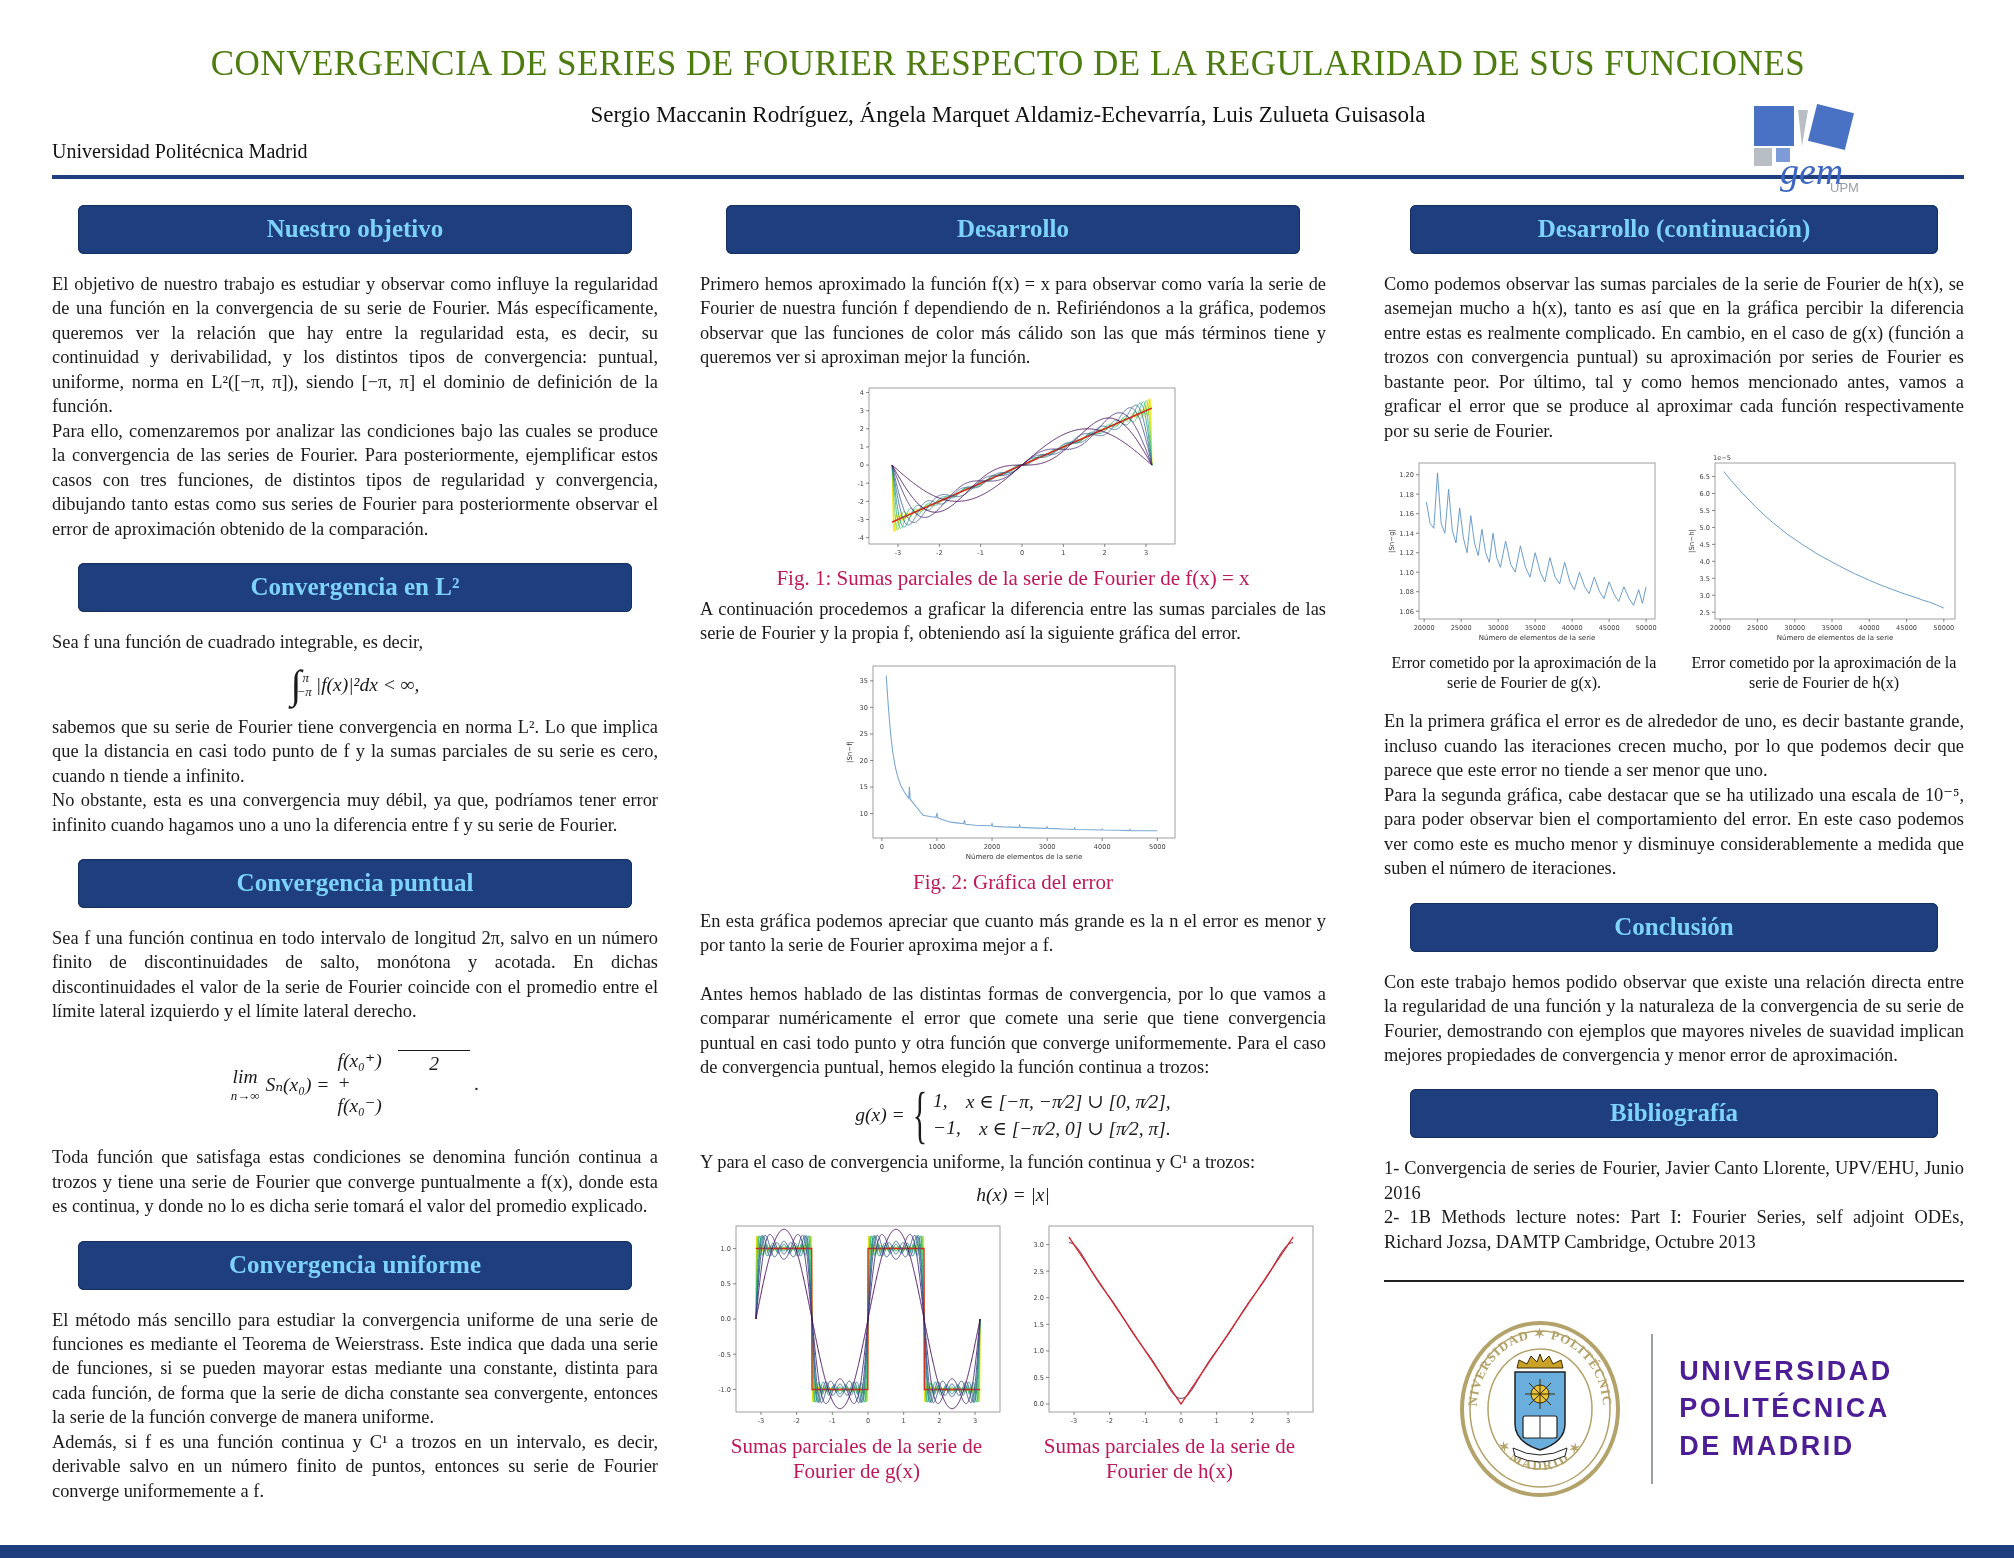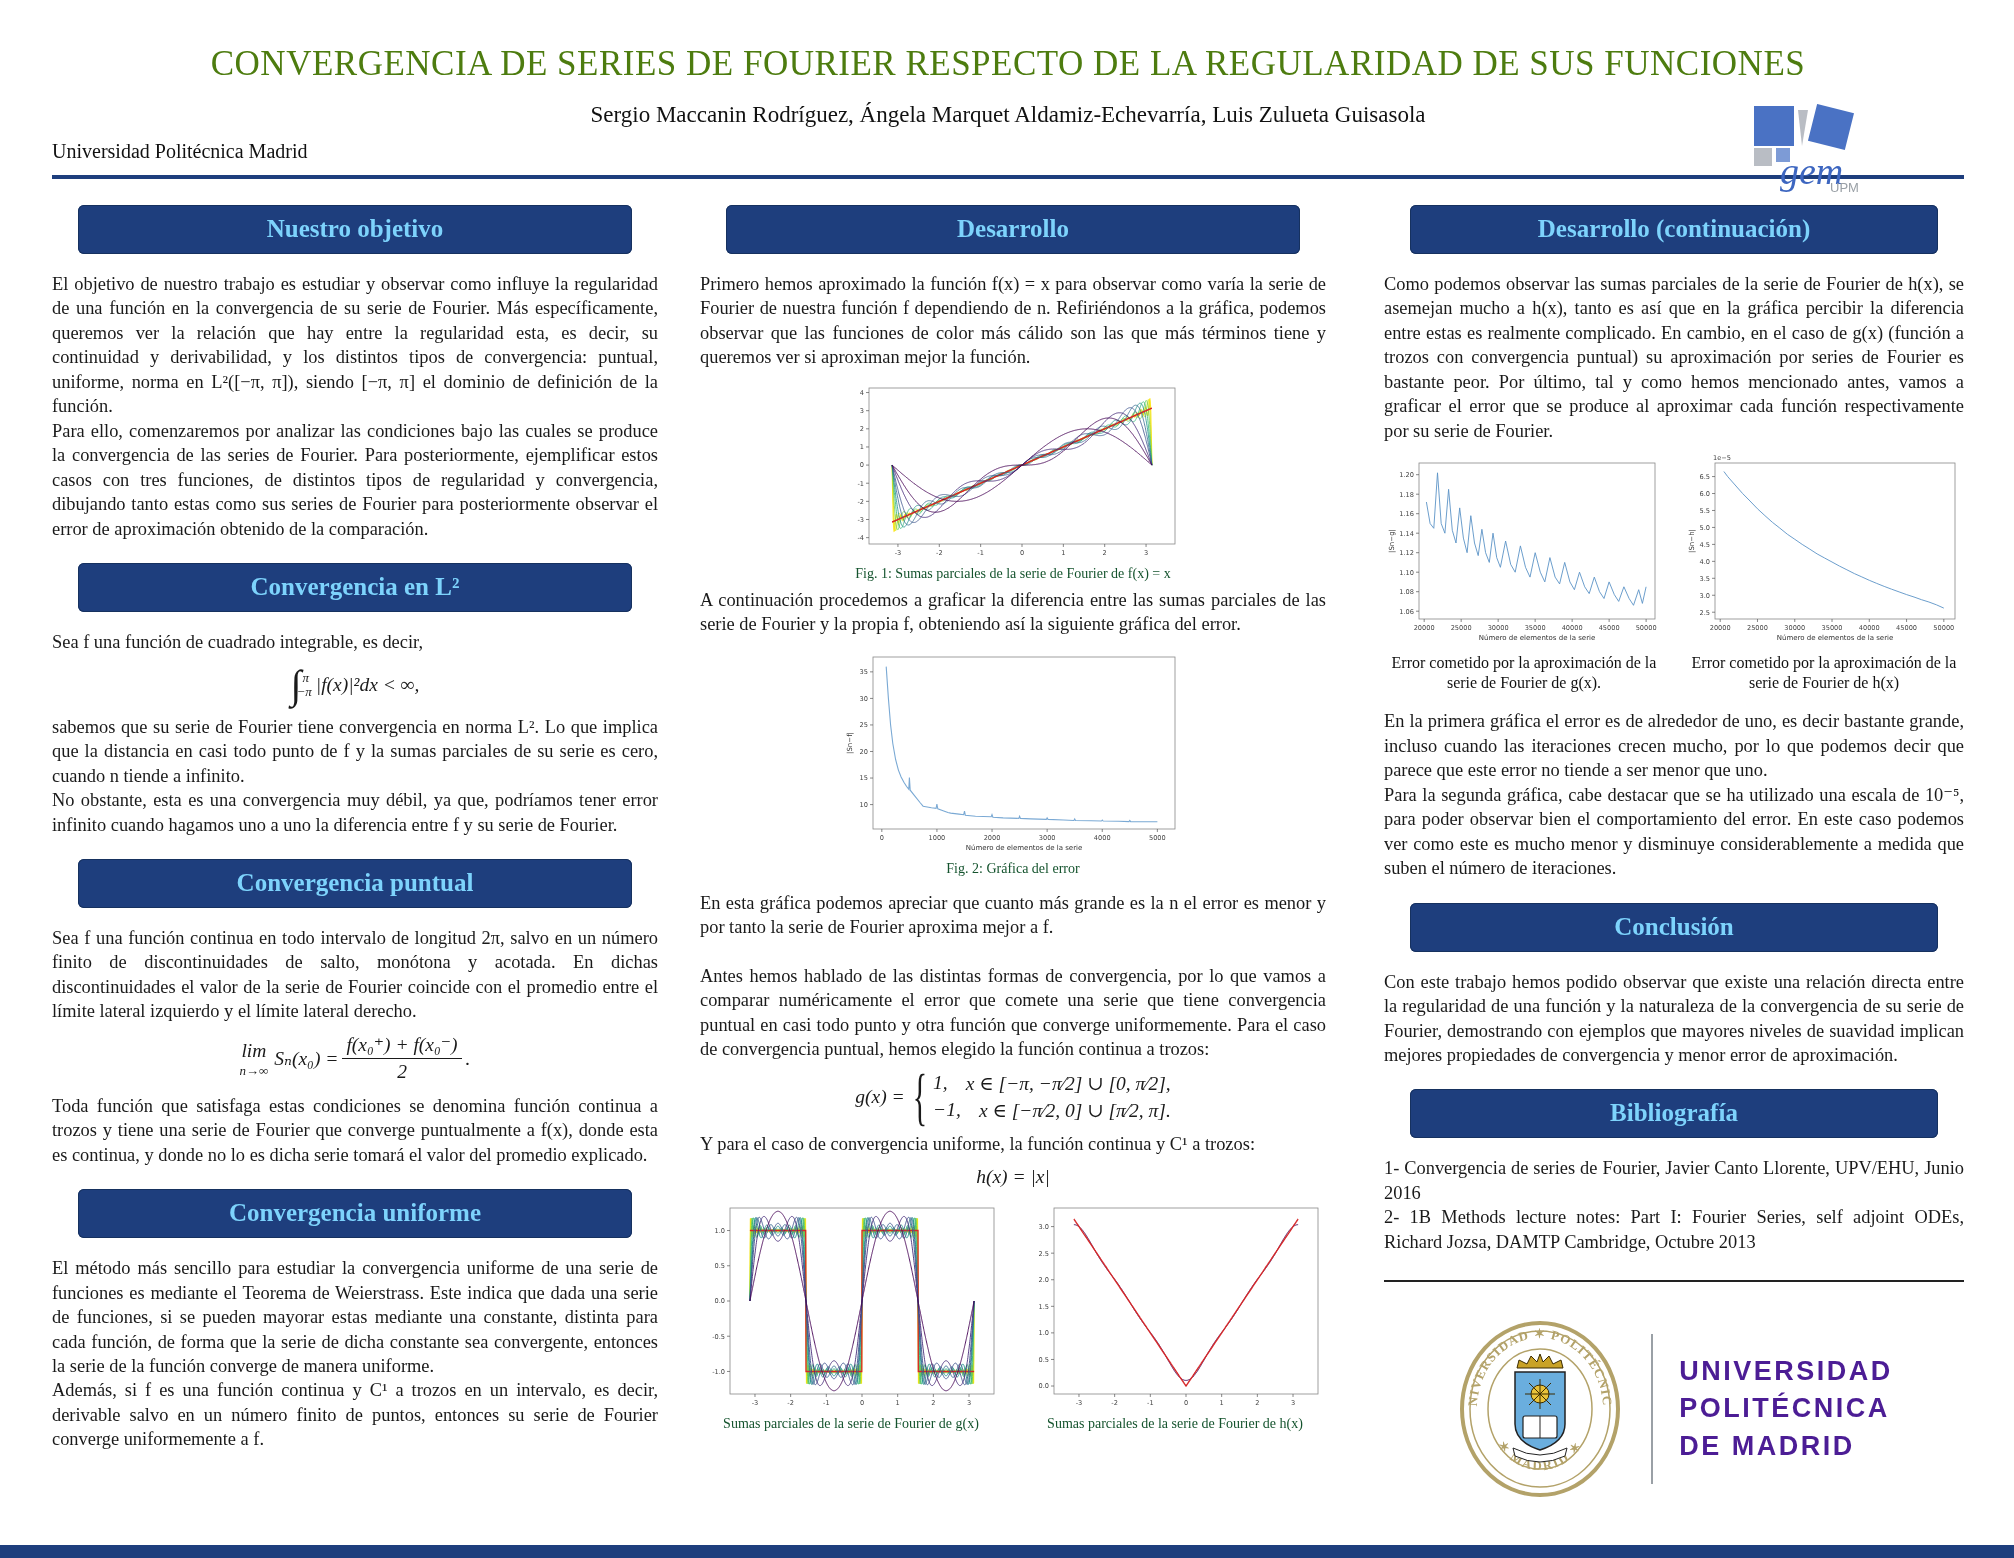--- a/index.html
+++ b/index.html
@@ -34,31 +34,31 @@
   .formula{
     display:flex;justify-content:center;align-items:center;
     font-style:italic;font-size:19.5px;margin:10px 0;
   }
   .int-sym{font-size:40px;font-style:normal;font-weight:normal;line-height:1;}
   .supsub{display:inline-flex;flex-direction:column;font-size:13px;line-height:1.05;margin:0 4px 0 1px;font-style:italic;}
   .supsub .s-top{align-self:flex-start;}
   .supsub .s-bot{align-self:flex-start;margin-left:-6px;}
   .limblock{display:inline-flex;flex-direction:column;align-items:center;line-height:1;margin-right:6px;}
   .limblock .l-under{font-size:13px;margin-top:3px;}
-  .fracblock{display:inline-flex;flex-direction:column;line-height:1.15;margin:0 4px;}
+  .fracblock{display:inline-flex;flex-direction:row;line-height:1.15;margin:16px 4px;}
   .fracblock .f-num{padding:0 4px 2px;}
   .fracblock .f-den{border-top:1.4px solid #1a1a1a;padding:2px 4px 0;width:100%;text-align:center;box-sizing:border-box;}
   .cases{display:flex;justify-content:center;align-items:center;font-style:italic;font-size:19.5px;margin:10px 0;}
   .brace{font-size:30px;transform:scaleY(2.1);font-weight:200;margin:0 6px 0 8px;font-style:normal;}
   .caserows{display:flex;flex-direction:column;gap:4px;}
   .caserow{display:flex;gap:18px;}
   .figwrap{display:flex;justify-content:center;margin:8px 0 2px;}
   .figpair{display:flex;justify-content:space-between;margin-top:10px;}
   .figcol{display:flex;flex-direction:column;align-items:center;}
-  .cap{font-size:14px;text-align:center;margin-top:6px;color:#14532d;}
+  .cap{font-size:21px;text-align:center;margin-top:6px;color:#be185d;}
   .cap2{font-size:16px;text-align:center;margin-top:8px;line-height:1.25;color:#111;}
   svg text.tick{font-size:6.6px;fill:#444;font-family:"DejaVu Sans",sans-serif;}
   svg text.axlab{font-size:7px;fill:#333;font-family:"DejaVu Sans",sans-serif;}
   .gemlogo{position:absolute;top:104px;right:148px;}
   .biblio-rule{height:2px;background:#222;margin:26px 0 0;}
   .upmlogo{display:flex;align-items:center;justify-content:center;margin-top:34px;gap:26px;}
   .upmdivider{width:2px;height:150px;background:#9aa0a6;}
   .upmtext{font-family:"Liberation Sans","DejaVu Sans",sans-serif;color:#4c1d95;
     font-size:27px;font-weight:bold;letter-spacing:2.5px;line-height:1.4;}
   .footbar{position:absolute;left:0;right:0;bottom:0;height:13px;background:#1e3e7d;}

